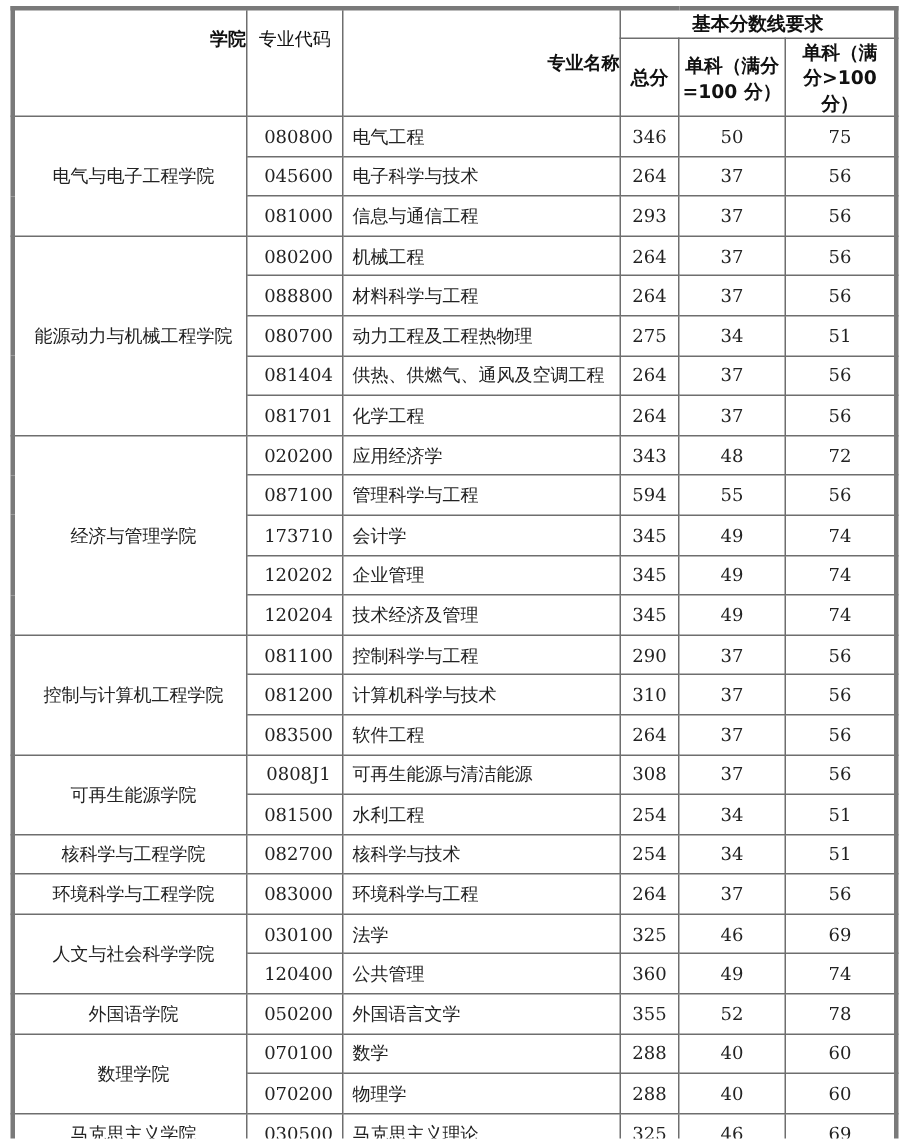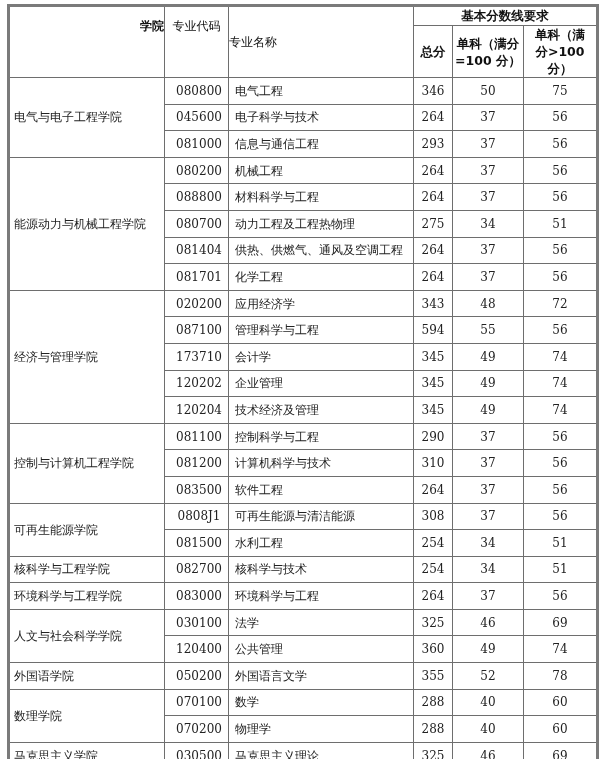--- a/index.html
+++ b/index.html
@@ -5,31 +5,31 @@
   html, body { margin: 0; padding: 0; background: #ffffff; }
   body { width: 600px; height: 759px; overflow: hidden; position: relative;
          font-family: "DejaVu Serif", "Liberation Serif", serif; color: #222; }
   .wrap { position: absolute; left: 7px; top: 4px; }
   table { border-collapse: collapse; table-layout: fixed;
           border: 3px solid #7a7a7a; }
   td, th { border: 1px solid #6e6e6e; padding: 0; font-weight: normal;
            font-size: 12px; height: 25.6px; line-height: 14px; }
   th { font-family: "DejaVu Sans", sans-serif; font-size: 12.5px; color: #111; }
   th.bold { font-weight: bold; }
-  .c-college { width: 150px; text-align: left; padding-left: 4px;
+  .c-college { width: 150px; text-align: center; padding-left: 4px;
                font-family: "DejaVu Sans", sans-serif; font-size: 12px; }
   .c-code { width: 58px; text-align: center; padding-left: 5px; font-size: 12px; }
   .c-name { width: 178px; text-align: left; padding-left: 6px;
             font-family: "DejaVu Sans", sans-serif; font-size: 12px; }
   .c-total { width: 38px; text-align: center; }
   .c-s100 { width: 70px; text-align: center; }
   .c-sgt { width: 72px; text-align: center; }
   th.c-college { text-align: right; vertical-align: top; padding-top: 12px; padding-left:0;font-weight:bold; }
   th.c-code { text-align: center; vertical-align: top; padding-top: 12px; padding-left:0; }
-  th.c-name { text-align: left; padding-left:0; }
+  th.c-name { text-align: right; padding-left:0;font-weight:bold; }
   th.group { height: 18px; margin-top: 20px; }
   th.sub { height: 38px; line-height: 17px; }
 </style>
 </head>
 <body>
 
 <div class="wrap">
   <table>
     <thead>
       <tr>

